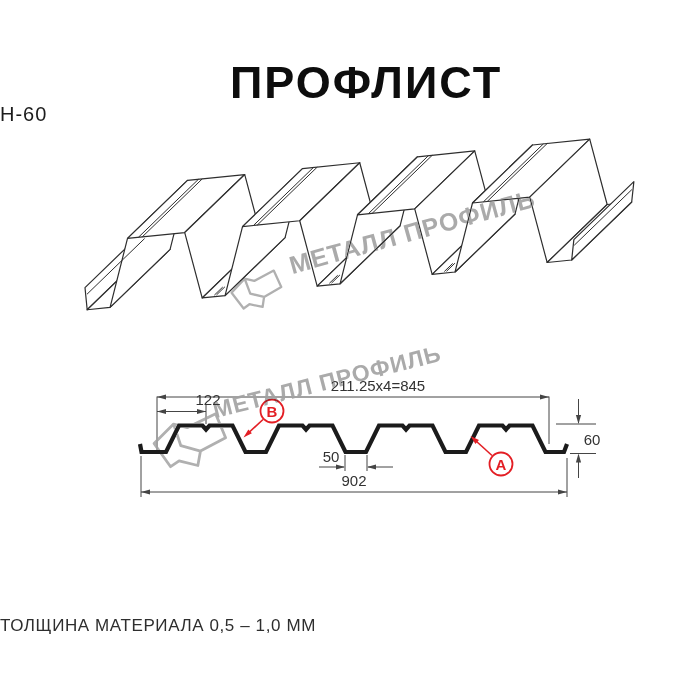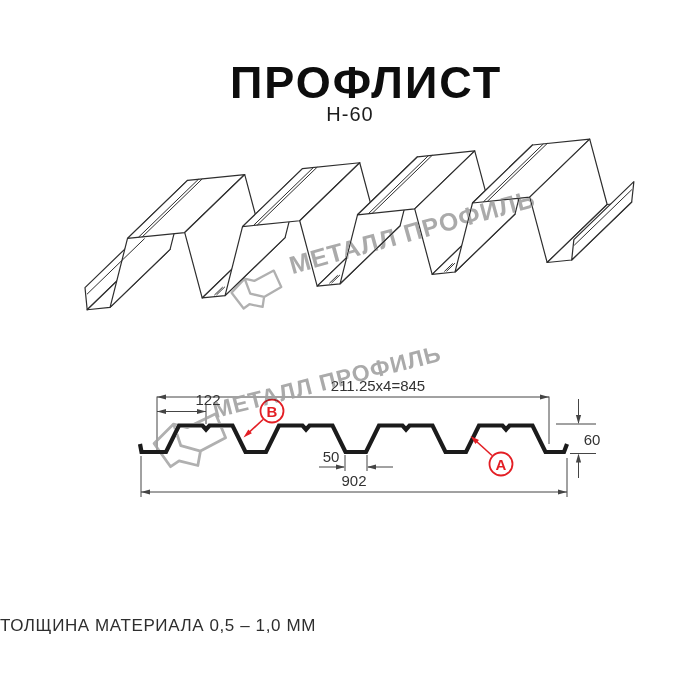--- a/index.html
+++ b/index.html
@@ -5,21 +5,21 @@
   html,body{margin:0;padding:0;}
   body{
     width:700px;height:700px;position:relative;background:#ffffff;
     font-family:"Liberation Sans", sans-serif;overflow:hidden;
   }
   .title{
     position:absolute;left:16px;top:57px;width:700px;text-align:center;
     font-size:45px;font-weight:700;letter-spacing:2px;color:#0d0d0d;
   }
   .subtitle{
-    position:absolute;left:0;top:103px;width:700px;text-align:center;
+    position:absolute;left:0;top:103px;width:700px;text-align:left;
     font-size:20px;font-weight:400;letter-spacing:1px;color:#1c1c1c;
   }
   .footer{
     position:absolute;left:0;top:616px;width:700px;
     font-size:17px;font-weight:400;letter-spacing:0.6px;color:#2e2e2e;
   }
   #scene{position:absolute;left:0;top:0;z-index:1;}
   .wm{
     position:absolute;z-index:2;mix-blend-mode:darken;color:#aaaaaa;
     white-space:nowrap;font-weight:700;pointer-events:none;

